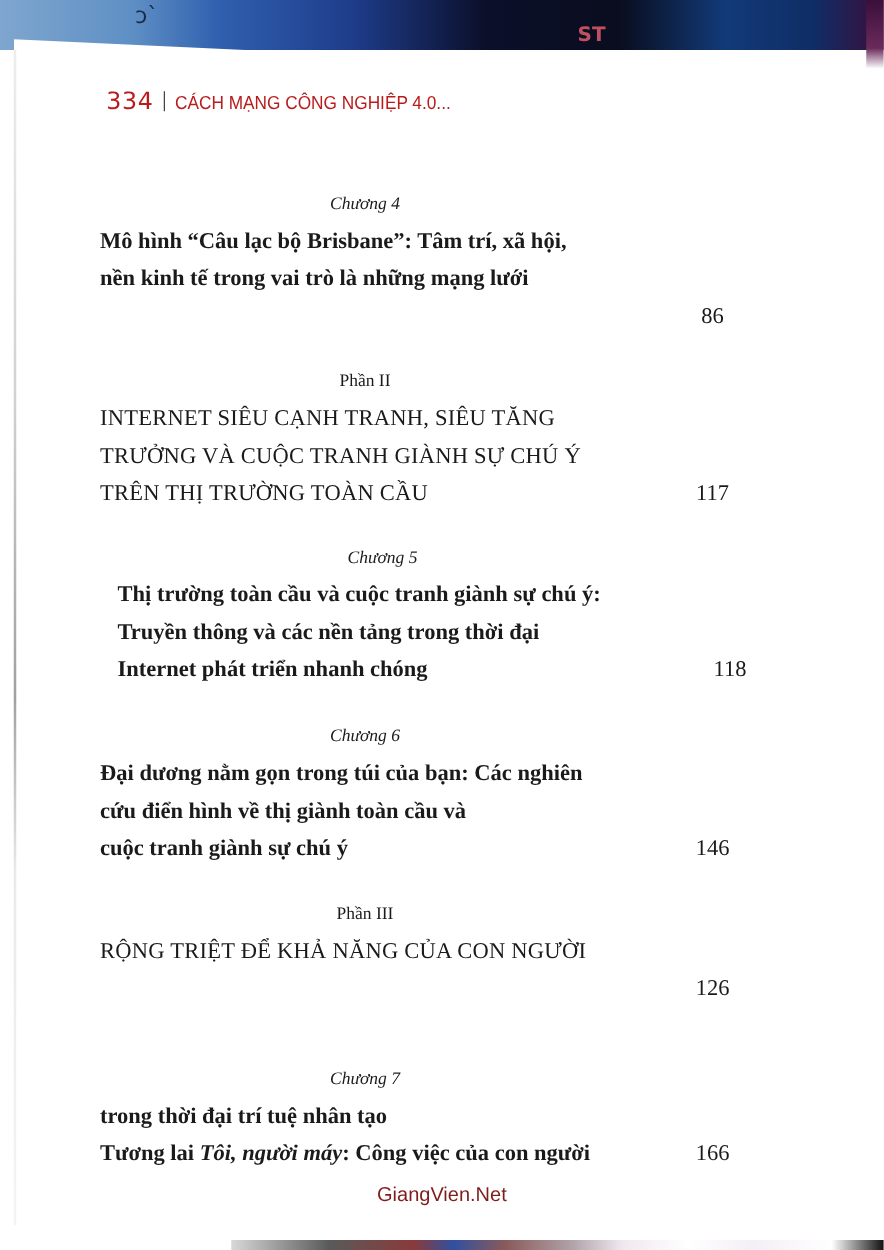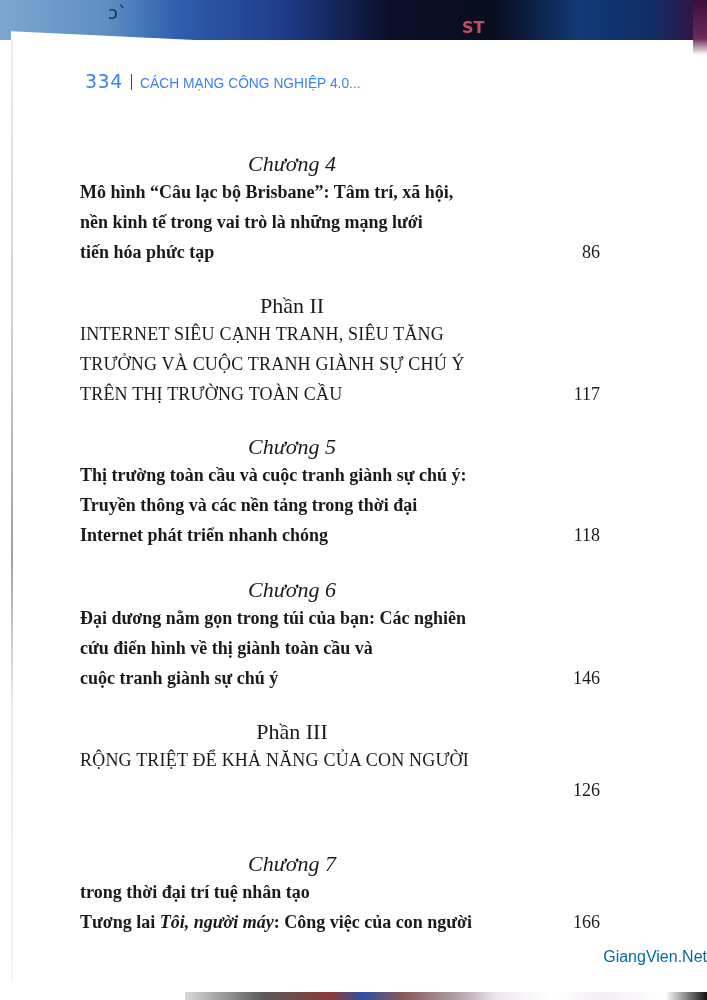--- a/index.html
+++ b/index.html
@@ -66,21 +66,21 @@
       left: 185px; top: 992px;
       width: 522px; height: 8px;
       background: linear-gradient(90deg, #d8d8d8 0%, #5a5a5a 15%, #8a3a3a 28%, #3050a0 34%, #8a5a5a 42%, #b0a0a8 52%, #f0e8f0 60%, #ffffff 70%, #f4eef6 80%, #ffffff 92%, #111 100%);
     }
 
     .header {
       position: absolute;
       left: 85px;
       top: 70px;
       font-family: "Liberation Sans", sans-serif;
-      color: #3b82f6;
+      color: #b91c1c;
       white-space: nowrap;
     }
     .header .page-num {
       font-size: 19px;
       font-family: "DejaVu Sans", sans-serif;
       letter-spacing: 0.5px;
     }
     .header .sep {
       display: inline-block;
       width: 1px;
@@ -102,53 +102,53 @@
       left: 80px;
       top: 150px;
       width: 520px;
     }
     .entry {
       position: relative;
     }
     .entry .label {
       text-align: center;
       width: 424px;
-      font-size: 22px;
+      font-size: 14px;
       line-height: 27px;
       height: 27px;
     }
     .entry .label.italic { font-style: italic; }
     .entry .title-line {
       text-align: left;
       width: 424px;
       font-size: 18px;
       line-height: 30px;
       height: 30px;
       white-space: nowrap;
     }
     .entry.chapter .title-line { font-weight: bold; }
     .entry.part .title-line { font-weight: normal; letter-spacing: 0.2px; }
     .entry .title-line i { font-style: italic; }
     .entry .page-ref {
       position: absolute;
       right: 0;
       width: 60px;
-      text-align: right;
+      text-align: center;
       font-size: 18px;
       line-height: 30px;
     }
     .watermark {
       position: absolute;
       left: 0;
       width: 707px;
       top: 948px;
-      text-align: right;
+      text-align: center;
       font-family: "Liberation Sans", sans-serif;
       font-size: 16px;
-      color: #0369a1;
+      color: #7f1d1d;
     }
   </style>
 </head>
 <body>
 
 <div class="top-bg">
   <span class="glyph">ɔ`</span>
   <span class="red-text">ST</span>
 </div>
 <div class="right-edge"></div>
@@ -159,33 +159,32 @@
 <div class="header">
   <span class="page-num">334</span><span class="sep"></span><span class="book-title">CÁCH MẠNG CÔNG NGHIỆP 4.0...</span>
 </div>
 
 <div class="toc">
 
   <div class="entry chapter" style="position:absolute; top:0; left:0; width:520px;">
     <div class="label italic">Chương 4</div>
     <div class="title-line">Mô hình “Câu lạc bộ Brisbane”: Tâm trí, xã hội,</div>
     <div class="title-line">nền kinh tế trong vai trò là những mạng lưới</div>
-    <div class="title-line">tiến hóa phức tạp</div>
     <div class="page-ref" style="top:87px;">86</div>
   </div>
 
   <div class="entry part" style="position:absolute; top:142px; left:0; width:520px;">
     <div class="label">Phần II</div>
     <div class="title-line">INTERNET SIÊU CẠNH TRANH, SIÊU TĂNG</div>
     <div class="title-line">TRƯỞNG VÀ CUỘC TRANH GIÀNH SỰ CHÚ Ý</div>
     <div class="title-line">TRÊN THỊ TRƯỜNG TOÀN CẦU</div>
     <div class="page-ref" style="top:87px;">117</div>
   </div>
 
-  <div class="entry chapter" style="position:absolute; top:283px; left:0; width:520px;">
+  <div class="entry chapter" style="position:absolute; top:283px; left:14px; width:520px;">
     <div class="label italic">Chương 5</div>
     <div class="title-line">Thị trường toàn cầu và cuộc tranh giành sự chú ý:</div>
     <div class="title-line">Truyền thông và các nền tảng trong thời đại</div>
     <div class="title-line">Internet phát triển nhanh chóng</div>
     <div class="page-ref" style="top:87px;">118</div>
   </div>
 
   <div class="entry chapter" style="position:absolute; top:426px; left:0; width:520px;">
     <div class="label italic">Chương 6</div>
     <div class="title-line">Đại dương nằm gọn trong túi của bạn: Các nghiên</div>

